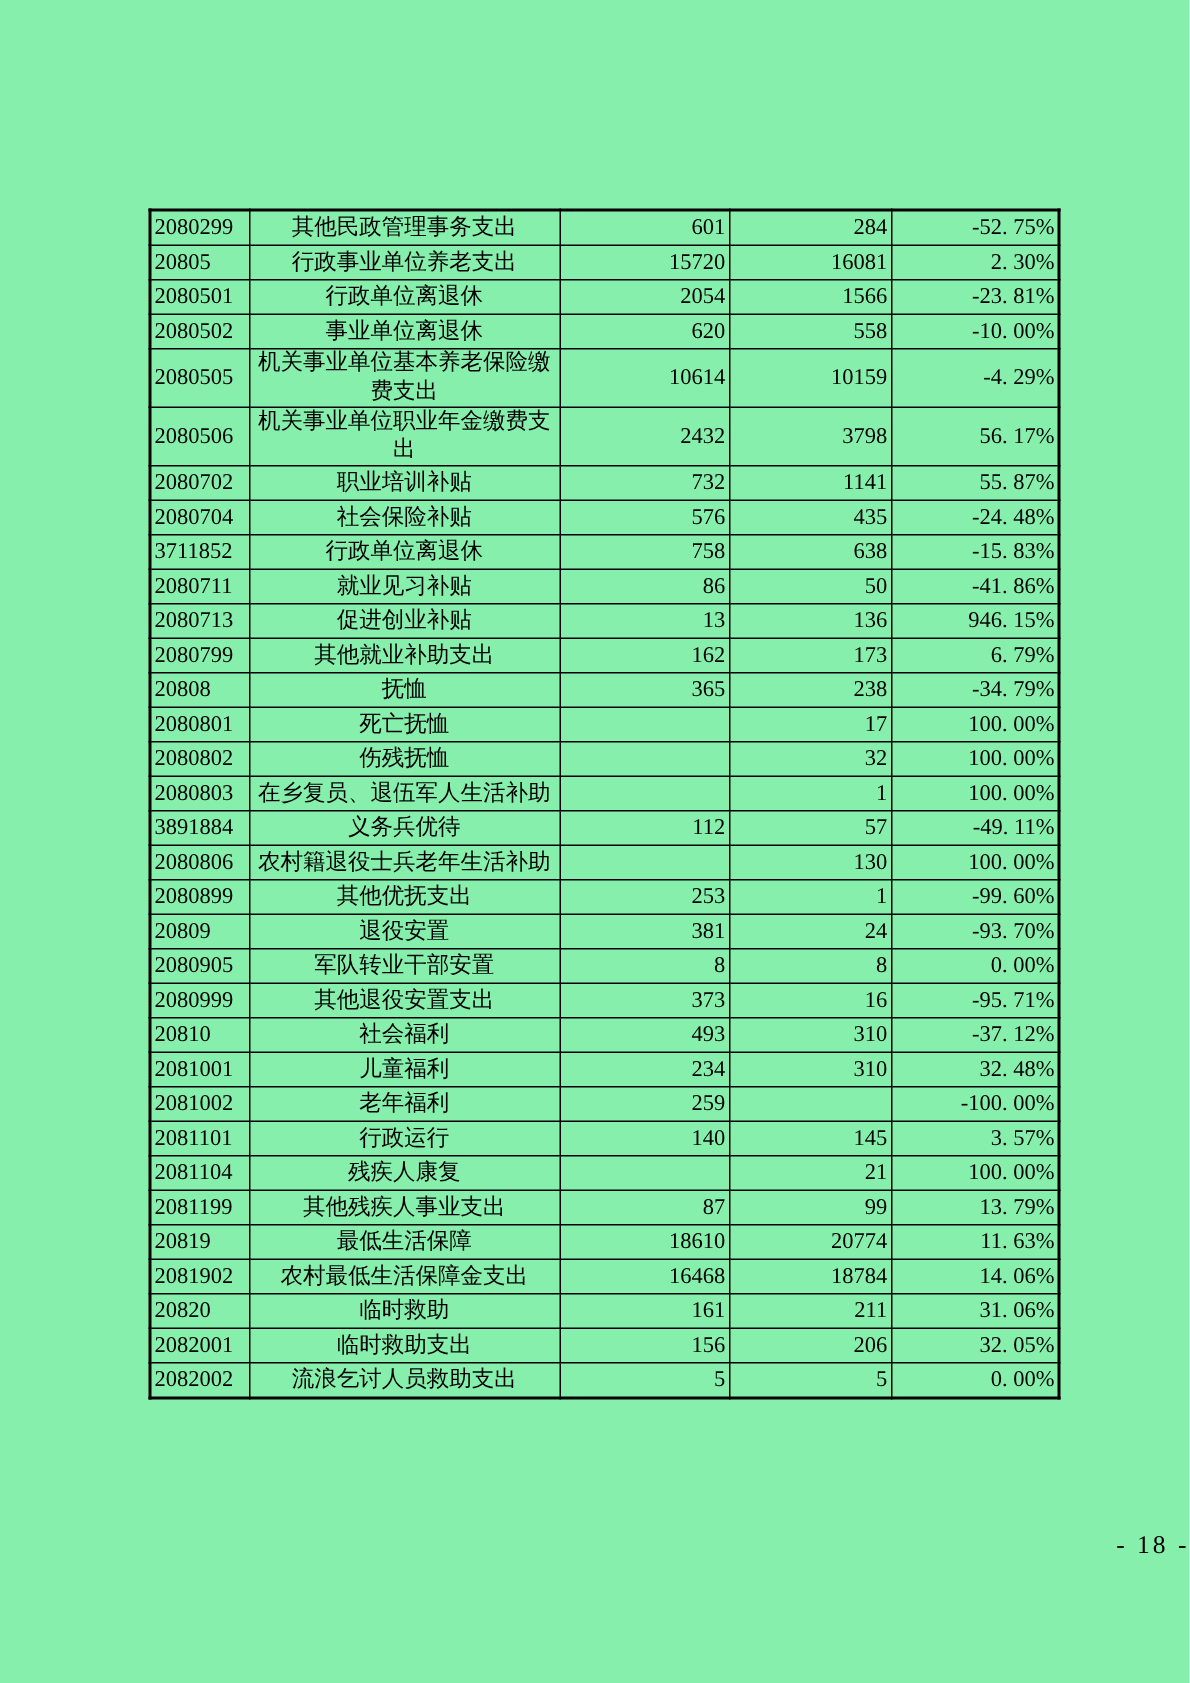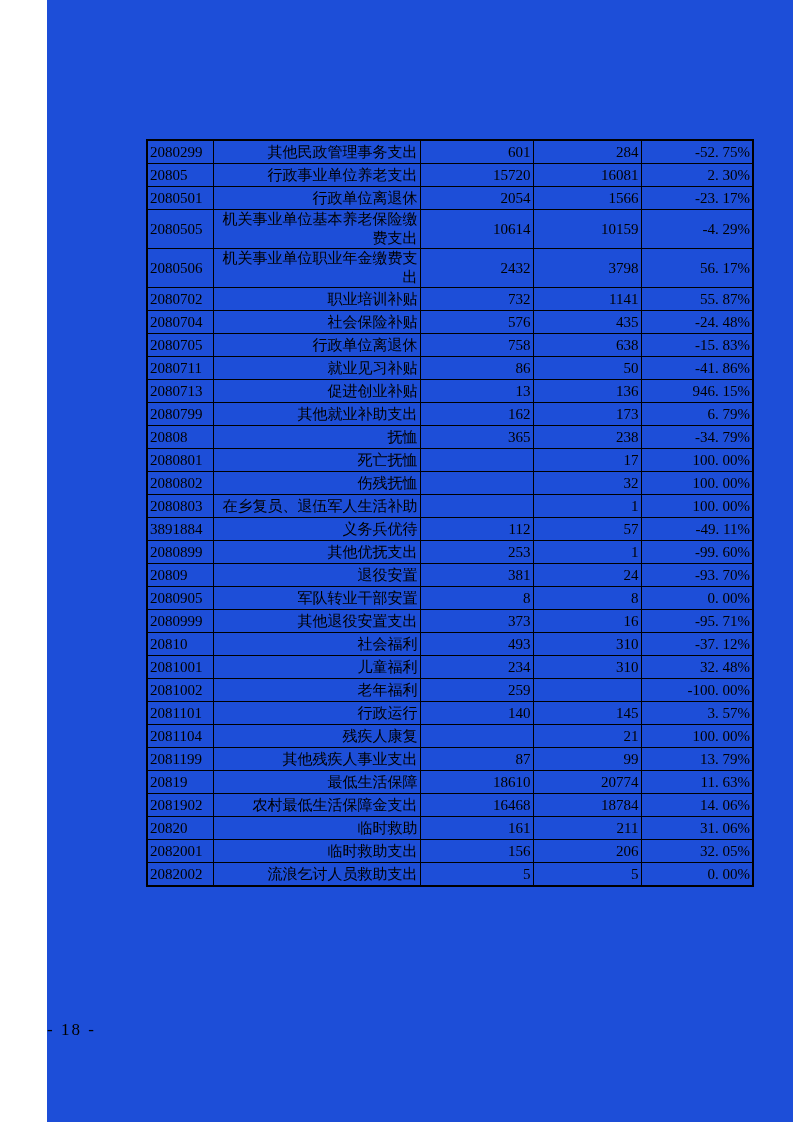--- a/index.html
+++ b/index.html
@@ -10,22 +10,21 @@
   body {
     width: 793px;
     height: 1122px;
     position: relative;
     font-family: "Liberation Serif", "DejaVu Serif", serif;
     color: #000000;
   }
   .sheet {
     position: absolute;
     inset: 0;
-    background: #1d4ed8;
-    margin-left: 47px;
+    background: #86efac;
   }
   table.budget {
     position: absolute;
     left: 99px;
     top: 139px;
     width: 606px;
     border-collapse: collapse;
     table-layout: fixed;
     border: 2px solid #000000;
     font-size: 15px;
@@ -37,34 +36,34 @@
     padding: 0 2px;
     vertical-align: middle;
     overflow: hidden;
     word-break: break-all;
   }
   td.code {
     text-align: left;
     padding-left: 4px;
   }
   td.name {
-    text-align: right;
+    text-align: center;
     padding-left: 4px;
   }
   td.num {
     text-align: right;
     padding-right: 1px;
     white-space: nowrap;
   }
   .page-number {
     position: absolute;
     top: 1019px;
     left: 0;
     width: 100%;
-    text-align: left;
+    text-align: right;
     font-size: 17px;
     line-height: 22px;
     letter-spacing: 2px;
   }
 </style>
 </head>
 <body>
 
 <div class="sheet">
 
@@ -91,23 +90,30 @@
     <td class="num">15720</td>
     <td class="num">16081</td>
     <td class="num">2. 30%</td>
   </tr>
 
   <tr>
     <td class="code">2080501</td>
     <td class="name">行政单位离退休</td>
     <td class="num">2054</td>
     <td class="num">1566</td>
-    <td class="num">-23. 17%</td>
-  </tr>
-
+    <td class="num">-23. 81%</td>
+  </tr>
+
+  <tr>
+    <td class="code">2080502</td>
+    <td class="name">事业单位离退休</td>
+    <td class="num">620</td>
+    <td class="num">558</td>
+    <td class="num">-10. 00%</td>
+  </tr>
 
   <tr>
     <td class="code">2080505</td>
     <td class="name">机关事业单位基本养老保险缴费支出</td>
     <td class="num">10614</td>
     <td class="num">10159</td>
     <td class="num">-4. 29%</td>
   </tr>
 
   <tr>
@@ -129,21 +135,21 @@
 
   <tr>
     <td class="code">2080704</td>
     <td class="name">社会保险补贴</td>
     <td class="num">576</td>
     <td class="num">435</td>
     <td class="num">-24. 48%</td>
   </tr>
 
   <tr>
-    <td class="code">2080705</td>
+    <td class="code">3711852</td>
     <td class="name">行政单位离退休</td>
     <td class="num">758</td>
     <td class="num">638</td>
     <td class="num">-15. 83%</td>
   </tr>
 
   <tr>
     <td class="code">2080711</td>
     <td class="name">就业见习补贴</td>
     <td class="num">86</td>
@@ -200,20 +206,27 @@
   </tr>
 
   <tr>
     <td class="code">3891884</td>
     <td class="name">义务兵优待</td>
     <td class="num">112</td>
     <td class="num">57</td>
     <td class="num">-49. 11%</td>
   </tr>
 
+  <tr>
+    <td class="code">2080806</td>
+    <td class="name">农村籍退役士兵老年生活补助</td>
+    <td class="num"></td>
+    <td class="num">130</td>
+    <td class="num">100. 00%</td>
+  </tr>
 
   <tr>
     <td class="code">2080899</td>
     <td class="name">其他优抚支出</td>
     <td class="num">253</td>
     <td class="num">1</td>
     <td class="num">-99. 60%</td>
   </tr>
 
   <tr>

